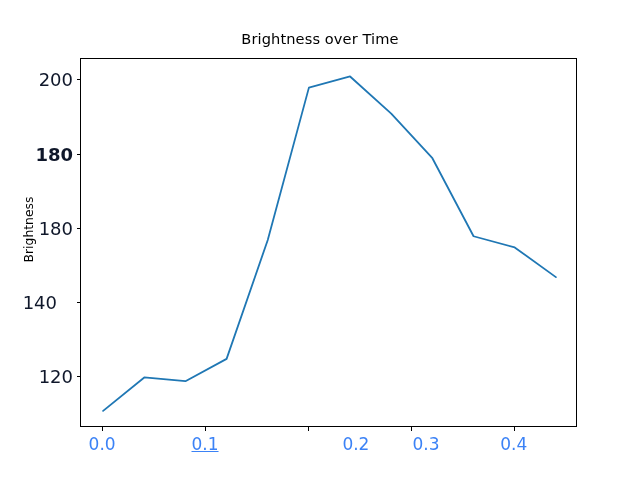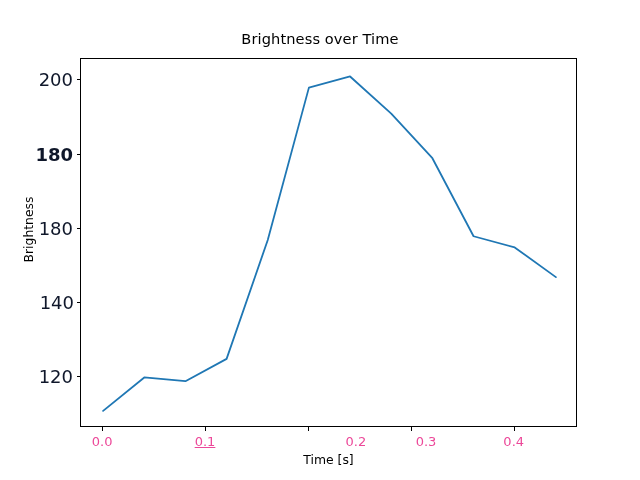--- a/index.html
+++ b/index.html
@@ -56,22 +56,22 @@
     height: 3.5px;
   }
   .tick-y {
     position: absolute;
     height: 0;
     border-top: 1.1px solid #000000;
     width: 3.5px;
   }
   .ticklabel-x {
     position: absolute;
-    font-size: 13px;
-    color: #ec4899;
+    font-size: 17px;
+    color: #3b82f6;
     transform: translateX(-50%);
     white-space: nowrap;
   }
   .ticklabel-y {
     position: absolute;
     font-size: 18px;
     color: #0f172a;
     transform: translateY(-50%);
     text-align: right;
     white-space: nowrap;
@@ -119,25 +119,24 @@
       <div class="ticklabel-x" style="left: 307.92px; top: 434px; margin-left: 48px;">0.2</div>
       <div class="tick-x" style="left: 410.819px; top: 427px;"></div>
       <div class="ticklabel-x" style="left: 426px; top: 434px;">0.3</div>
       <div class="tick-x" style="left: 513.717px; top: 427px;"></div>
       <div class="ticklabel-x" style="left: 513.717px; top: 434px;">0.4</div>
     </div>
   <div id="y-ticks">
       <div class="tick-y" style="left: 76.5px; top: 376.462px;"></div>
       <div class="ticklabel-y" style="left: 32px; width: 41px; top: 376.462px;">120</div>
       <div class="tick-y" style="left: 76.5px; top: 302.142px;"></div>
-      <div class="ticklabel-y" style="left: 33px; width: 41px; top: 302.142px; text-align: right;">140</div>
+      <div class="ticklabel-y" style="left: 16px; width: 41px; top: 302.142px; text-align: right;">140</div>
       <div class="tick-y" style="left: 76.5px; top: 227.822px;"></div>
       <div class="ticklabel-y" style="left: 32px; width: 41px; top: 227.822px;">180</div>
       <div class="tick-y" style="left: 76.5px; top: 153.502px;"></div>
       <div class="ticklabel-y" style="left: 32px; width: 41px; top: 153.502px; font-weight: bold;">180</div>
       <div class="tick-y" style="left: 76.5px; top: 79.1813px;"></div>
       <div class="ticklabel-y" style="left: 32px; width: 41px; top: 79.1813px;">200</div>
     </div>
 
-  <div id="xlabel">Time [s]</div>
   <div id="ylabel">Brightness</div>
 
 </div>
 
 </body></html>

